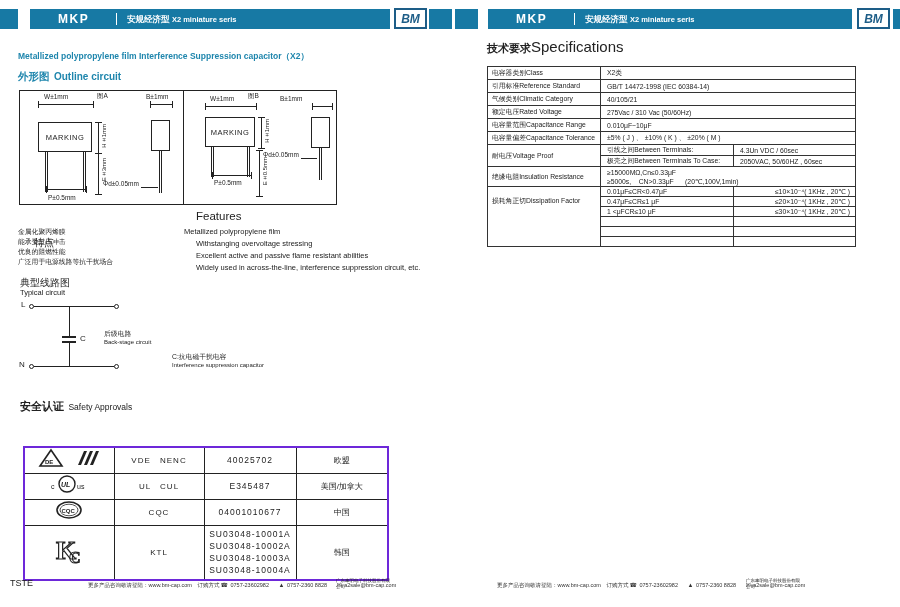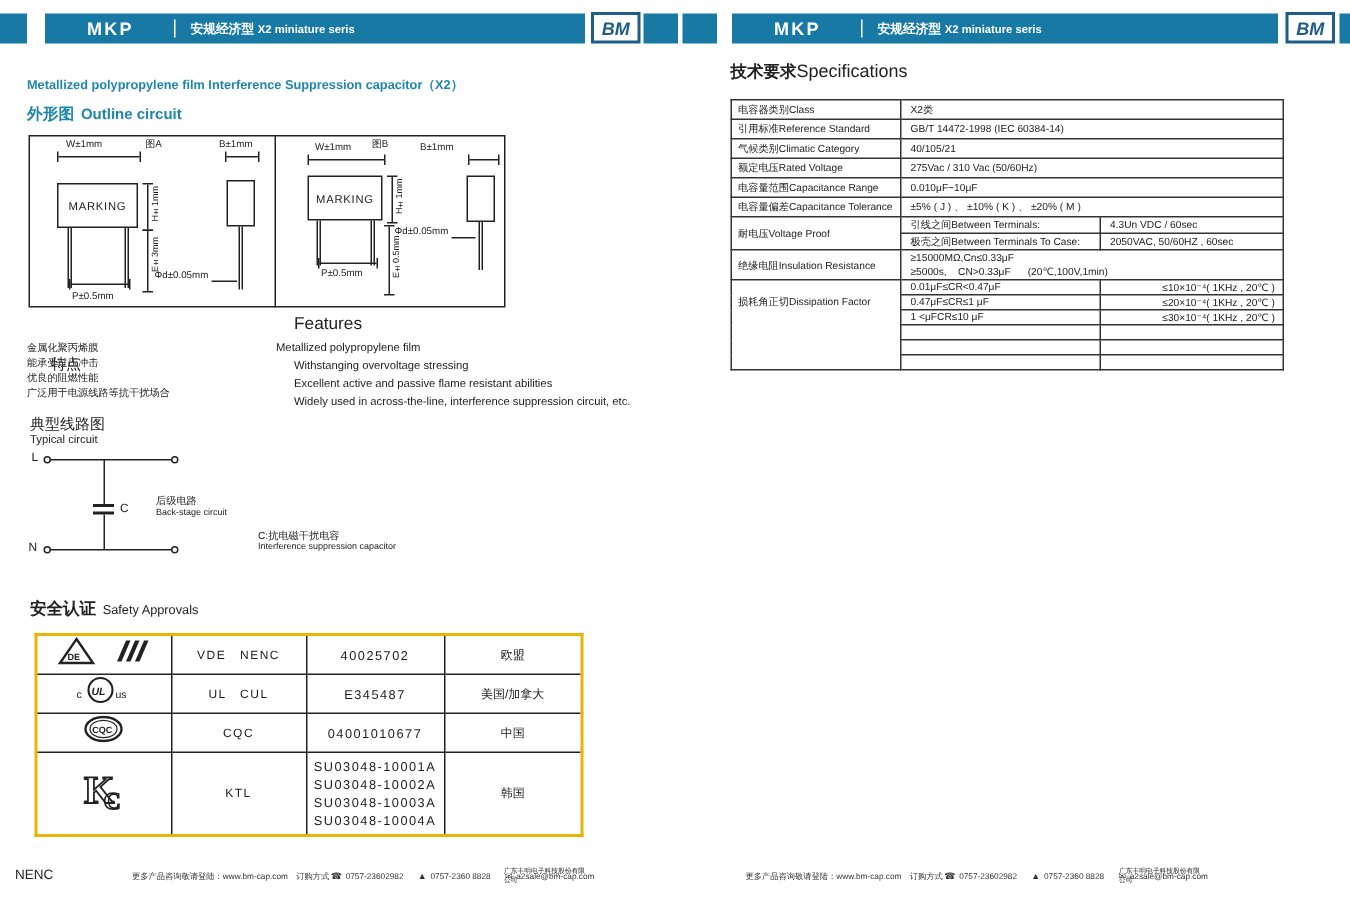--- a/index.html
+++ b/index.html
@@ -22,21 +22,21 @@
   .dimh{position:absolute;height:7px;border-left:1px solid #222;border-right:1px solid #222;
         background:linear-gradient(#222,#222) center/100% 1px no-repeat;}
   .dimv{position:absolute;width:7px;border-top:1px solid #222;border-bottom:1px solid #222;
         background:linear-gradient(#222,#222) center/1px 100% no-repeat;}
   .lead{position:absolute;width:3px;border-left:1px solid #222;border-right:1px solid #222;box-sizing:border-box;}
   .rot{position:absolute;writing-mode:vertical-rl;transform:rotate(180deg);font-size:6px;white-space:nowrap;}
   .box{position:absolute;border:1px solid #222;box-sizing:border-box;}
   .term{position:absolute;width:5px;height:5px;border:1px solid #222;border-radius:50%;background:#fff;box-sizing:border-box;}
   .plate{position:absolute;width:14px;height:2px;background:#222;}
   table{border-collapse:collapse;table-layout:fixed;}
-  #safety-table{position:absolute;left:23px;top:422px;width:364px;border:2px solid #eab308;}
+  #safety-table{position:absolute;left:23px;top:446px;width:364px;border:2px solid #6d28d9;}
   #safety-table td{border:1px solid #222;text-align:center;vertical-align:middle;overflow:hidden;padding:0;}
   #safety-table .agency{font-size:8px;letter-spacing:1px;word-spacing:6px;}
   #safety-table .number{font-size:8.5px;letter-spacing:1px;white-space:pre-wrap;line-height:12px;}
   #safety-table .region{font-size:8px;}
   #spec-table{position:absolute;left:487px;top:66px;width:368px;border:1.5px solid #222;font-size:6.8px;}
   #spec-table td{border:1px solid #333;padding:0 0 0 4px;vertical-align:middle;overflow:hidden;white-space:nowrap;}
   #spec-table td.val{padding-left:6px;}
   #spec-table td.dfval{text-align:right;padding-right:5px;}
   #spec-table td.multi{white-space:pre-wrap;line-height:9px;}
   #spec-table td.dflabel{vertical-align:top;padding-top:9px;}
@@ -220,21 +220,21 @@
       <td class="number">SU03048-10001A
 SU03048-10002A
 SU03048-10003A
 SU03048-10004A</td>
       <td class="region">韩国</td>
     </tr>
   </tbody>
     </table>
 
   <div class="t" style="left:487px;top:38px;">
-    <span style="font-size:11px;font-weight:bold;color:#222;">技术要求</span><span style="font-size:12px;color:#222;text-align:right;">Specifications</span>
+    <span style="font-size:11px;font-weight:bold;color:#222;">技术要求</span><span style="font-size:15px;color:#222;text-align:right;">Specifications</span>
   </div>
 
   <table id="spec-table">
     <colgroup>
         <col style="width:113px">
         <col style="width:133px">
         <col style="width:122px">
       </colgroup>
     <tbody>
         <tr style="height:13px;">
@@ -296,21 +296,21 @@
           <td></td>
           <td></td>
         </tr>
     <tr style="height:10px;">
           <td></td>
           <td></td>
         </tr>
   </tbody>
     </table>
 
-  <div class="t" style="left:10px;top:578px;font-size:9px;color:#222;">NENC</div>
+  <div class="t" style="left:10px;top:578px;font-size:9px;color:#222;">TSTE</div>
   <div class="foot" style="left:88px;top:581px;">
     <span>更多产品咨询敬请登陆：www.bm-cap.com</span>
     <span style="margin-left:4px;">订购方式</span><span class="ic">☎</span>
     <span>0757-23602982</span>
     <span class="ic" style="margin-left:8px;">▲</span>
     <span>0757-2360 8828</span>
     <span class="ic" style="margin-left:8px;">✉</span>
     <span>a2sale@bm-cap.com</span>
   </div>
   <div class="company" style="left:336px;top:578px;">广东丰明电子科技股份有限公司</div>

